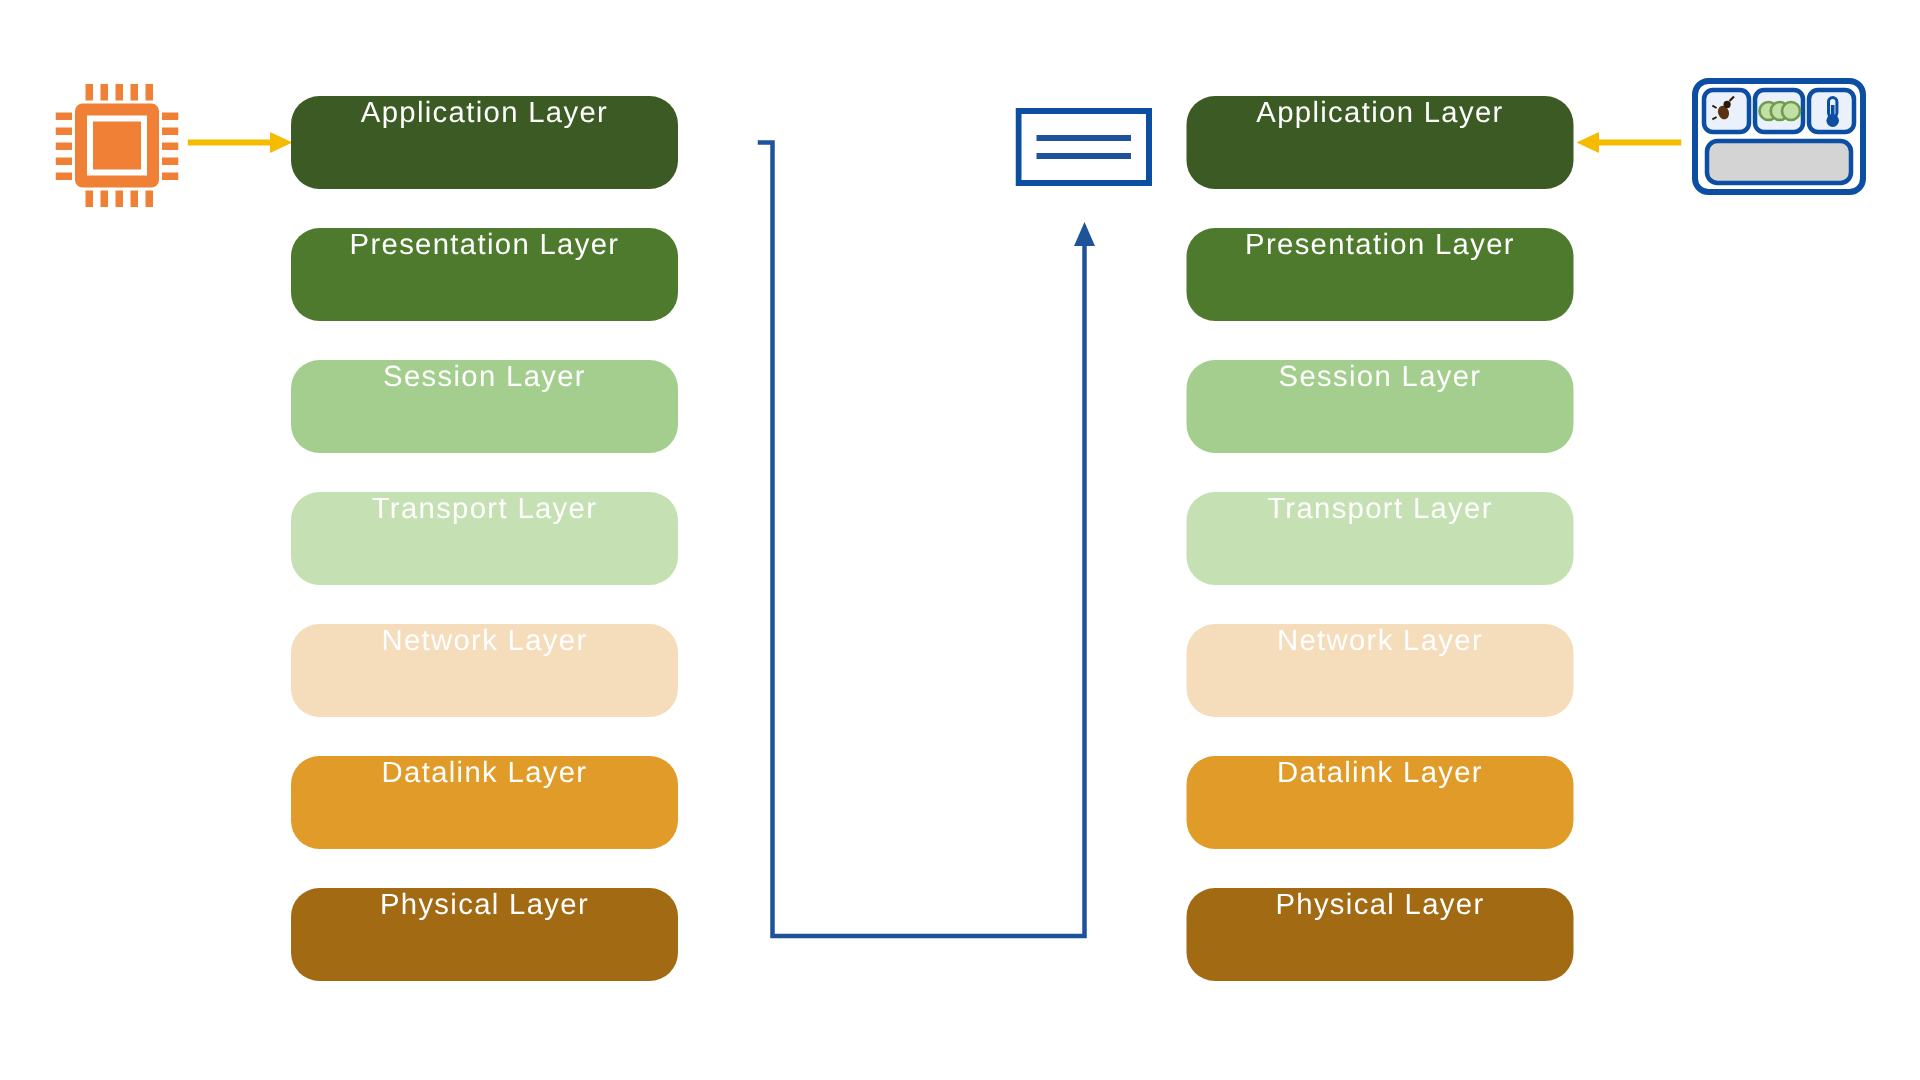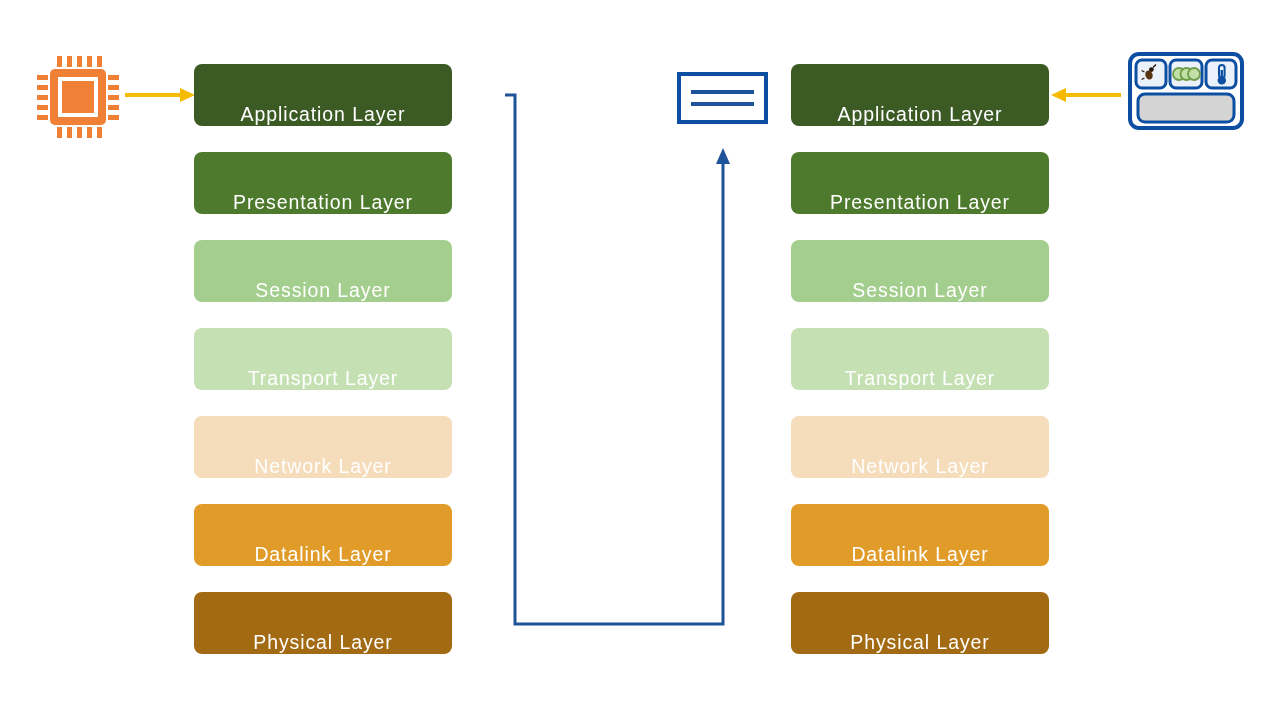--- a/index.html
+++ b/index.html
@@ -24,23 +24,23 @@
   .stack {
     position: absolute;
     width: 258px;
   }
   #stack-left  { left: 194px; top: 64px; }
   #stack-right { left: 791px; top: 64px; }
 
   .layer-box {
     height: 62px;
     margin-bottom: 26px;
-    border-radius: 8px;
+    border-radius: 19px;
     display: flex;
-    align-items: flex-end;
+    align-items: flex-start;
     justify-content: center;
     box-sizing: border-box;
   }
   .layer-box:last-child { margin-bottom: 0; }
 
   .layer-label {
     color: #ffffff;
     font-size: 19.5px;
     letter-spacing: 0.9px;
     white-space: nowrap;

